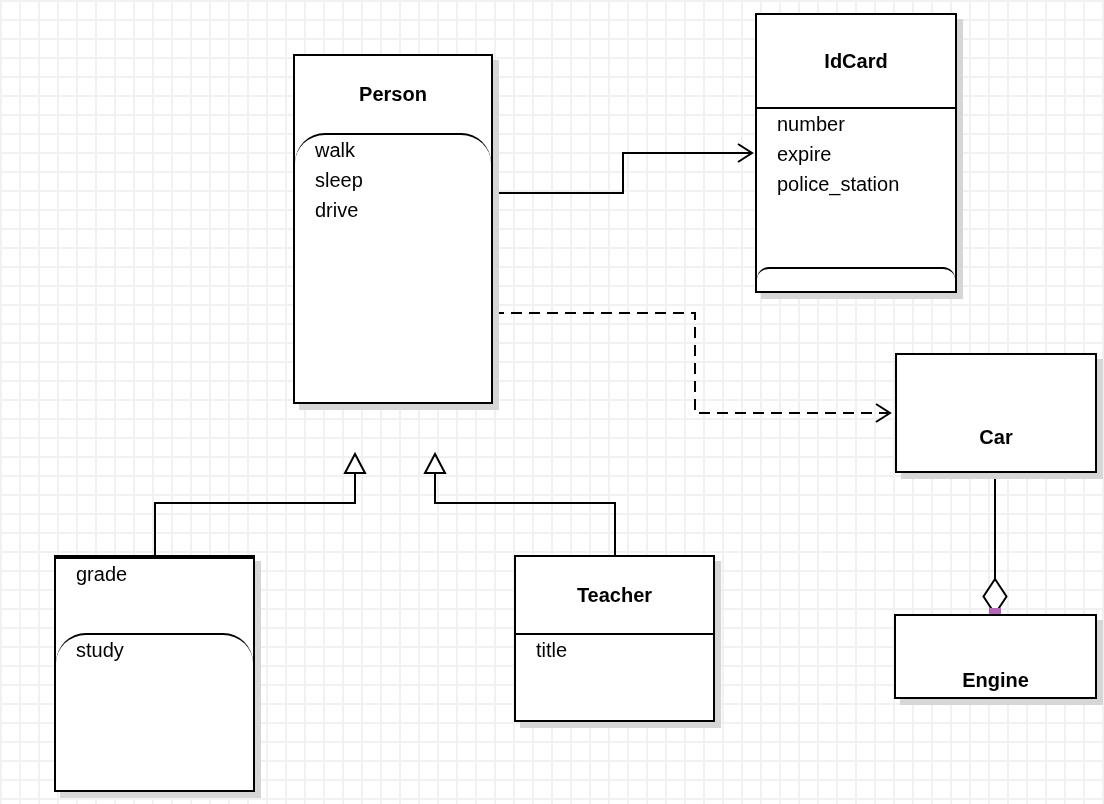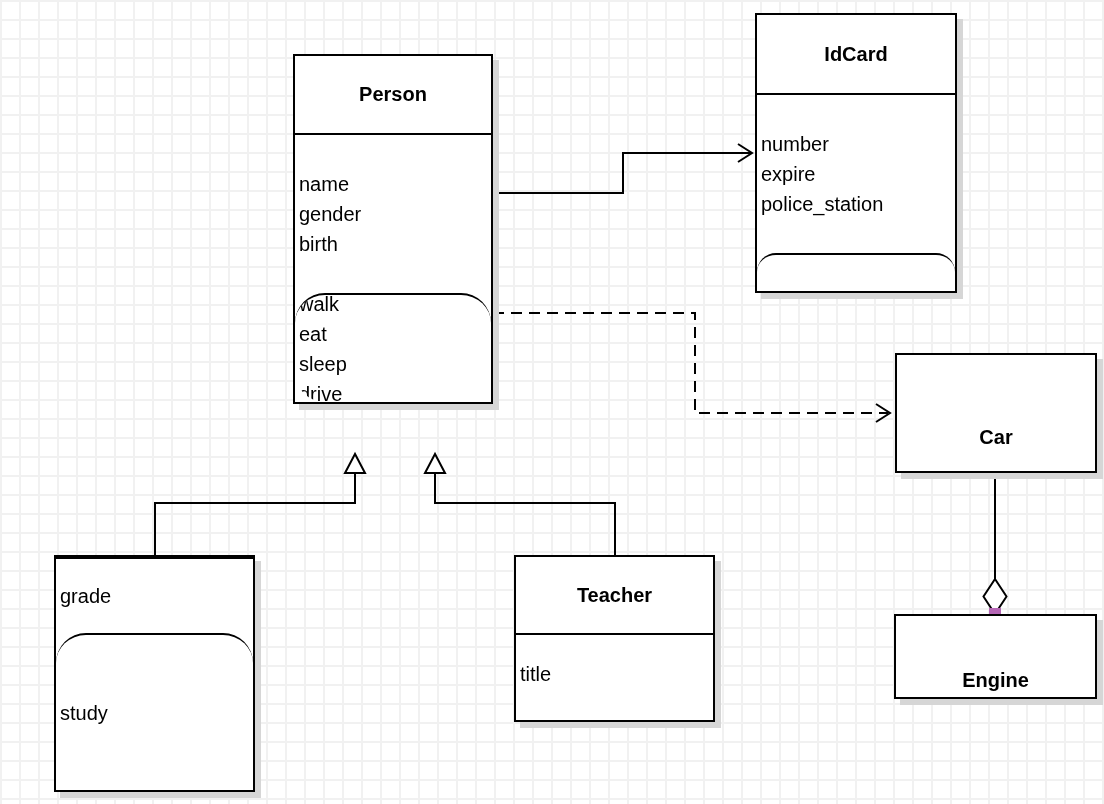--- a/index.html
+++ b/index.html
@@ -65,22 +65,21 @@
   }
   .c-title.single{
     flex:1 1 auto;
     margin-top:48px;
   }
   .c-rows{
     box-sizing:border-box;
     border-top:2px solid var(--line);
     display:flex;
     flex-direction:column;
-    justify-content:center;
-    padding-left:4px;
+    padding-left:20px;
     flex:0 0 auto;
     overflow:hidden;
   }
   .c-rows.grow{
     flex:1 1 auto;
     border-radius:30px;
   }
   .row{
     font-size:20px;
     line-height:30px;
@@ -117,35 +116,29 @@
     <g>
       <path class="edge" d="M995 473 L995 581"></path>
       <polygon class="hollow" points="995,579 983.5,596.5 995,614 1006.5,596.5"></polygon>
       <rect x="989" y="467" width="12" height="12" fill="#b566b5"></rect>
       <rect x="989" y="608" width="12" height="12" fill="#b566b5"></rect>
     </g>
   </svg>
 
   <div class="uml-class" style="left:293px;top:54px;width:200px;height:350px">
     <div class="c-title" style="height:77px">Person</div>
-    <div class="c-rows" style="height:160px">
-      <div class="row">name</div>
-      <div class="row">gender</div>
-      <div class="row">birth</div>
-    </div>
     <div class="c-rows grow">
       <div class="row">walk</div>
-      <div class="row">eat</div>
       <div class="row">sleep</div>
       <div class="row">drive</div>
     </div>
   </div>
 
   <div class="uml-class" style="left:755px;top:13px;width:202px;height:280px">
-    <div class="c-title" style="height:78px">IdCard</div>
+    <div class="c-title" style="height:92px">IdCard</div>
     <div class="c-rows" style="height:160px">
       <div class="row">number</div>
       <div class="row">expire</div>
       <div class="row">police_station</div>
     </div>
     <div class="c-rows grow"></div>
   </div>
 
   <div class="uml-class" style="left:895px;top:353px;width:202px;height:120px">
     <div class="c-title single">Car</div>

